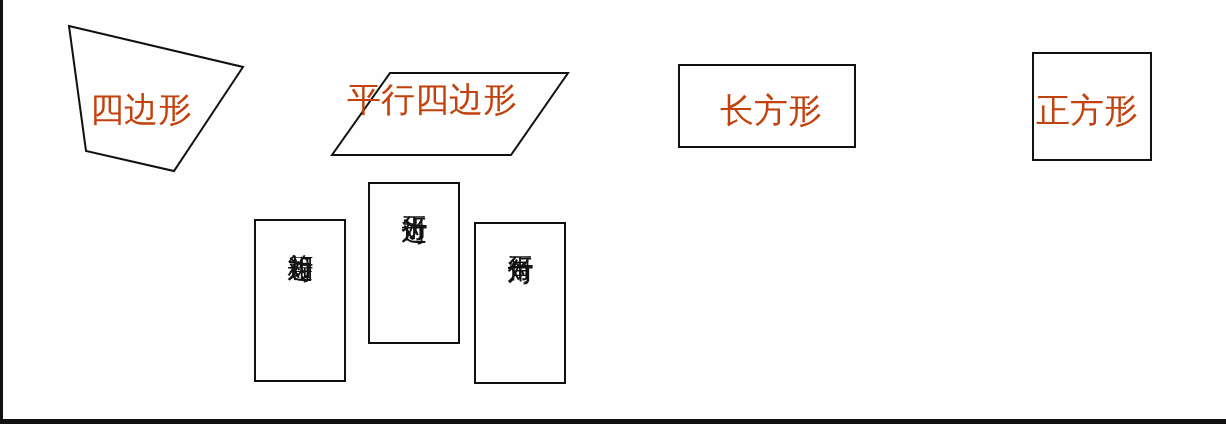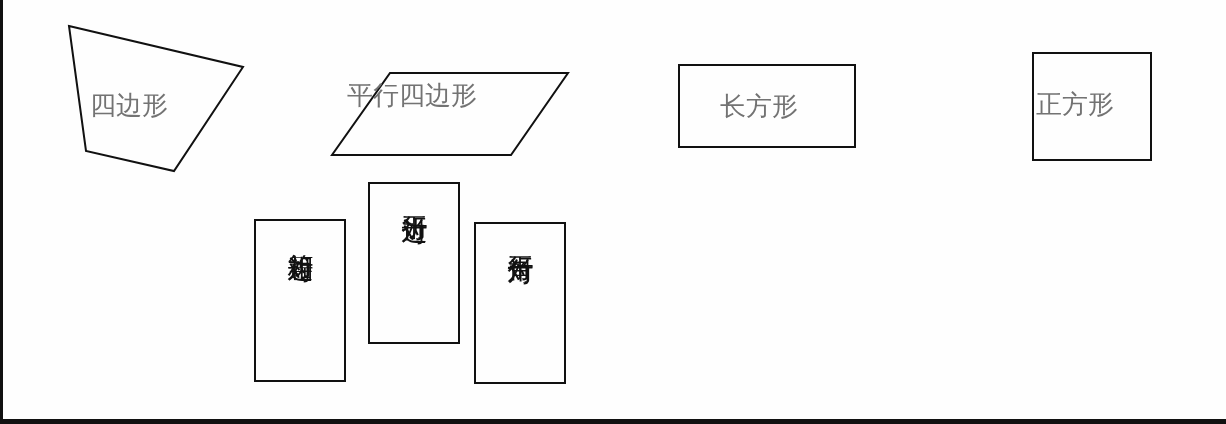--- a/index.html
+++ b/index.html
@@ -5,21 +5,21 @@
     html, body { margin: 0; padding: 0; }
     body {
       width: 1226px; height: 424px; position: relative; overflow: hidden;
       background: #fefefe;
       font-family: "DejaVu Sans", sans-serif;
     }
     .frame-left { position: absolute; left: 0; top: 0; width: 3px; height: 424px; background: #111; }
     .frame-bottom { position: absolute; left: 0; top: 419px; width: 1226px; height: 5px; background: #111; }
     svg.shapes { position: absolute; left: 0; top: 0; }
     .label {
-      position: absolute; color: #737373; font-size: 26px; line-height: 1;
+      position: absolute; color: #c2410c; font-size: 34px; line-height: 1;
       white-space: nowrap;
     }
     .vbox {
       position: absolute; border: 2px solid #111; box-sizing: border-box;
       background: transparent;
     }
     .vlabel {
       position: absolute; color: #111; font-size: 26px; line-height: 1;
       writing-mode: vertical-rl; letter-spacing: -1px;
     }
@@ -38,21 +38,21 @@
   <polygon points="390,73 568,73 511,155 332,155" fill="none" stroke="#111" stroke-width="2"></polygon>
 </svg>
 
 <div class="label" style="left:90px; top:92px;">四边形</div>
 <div class="label" style="left:347px; top:82px;">平行四边形</div>
 
 <div class="rect" style="left:678px; top:64px; width:178px; height:84px;"></div>
 <div class="label" style="left:720px; top:93px;">长方形</div>
 
 <div class="rect" style="left:1032px; top:52px; width:120px; height:109px;"></div>
-<div class="label" style="left:1036px; top:93px;font-family:Liberation Mono, monospace;">正方形</div>
+<div class="label" style="left:1036px; top:93px;">正方形</div>
 
 <div class="vbox" style="left:254px; top:219px; width:92px; height:163px;"></div>
 <div class="vlabel" style="left:288px; top:236px;">对边相等</div>
 
 <div class="vbox" style="left:368px; top:182px; width:92px; height:162px;"></div>
 <div class="vlabel" style="left:402px; top:198px;">对边平行</div>
 
 <div class="vbox" style="left:474px; top:222px; width:92px; height:162px;"></div>
 <div class="vlabel" style="left:508px; top:238px;">对角平行</div>
 

